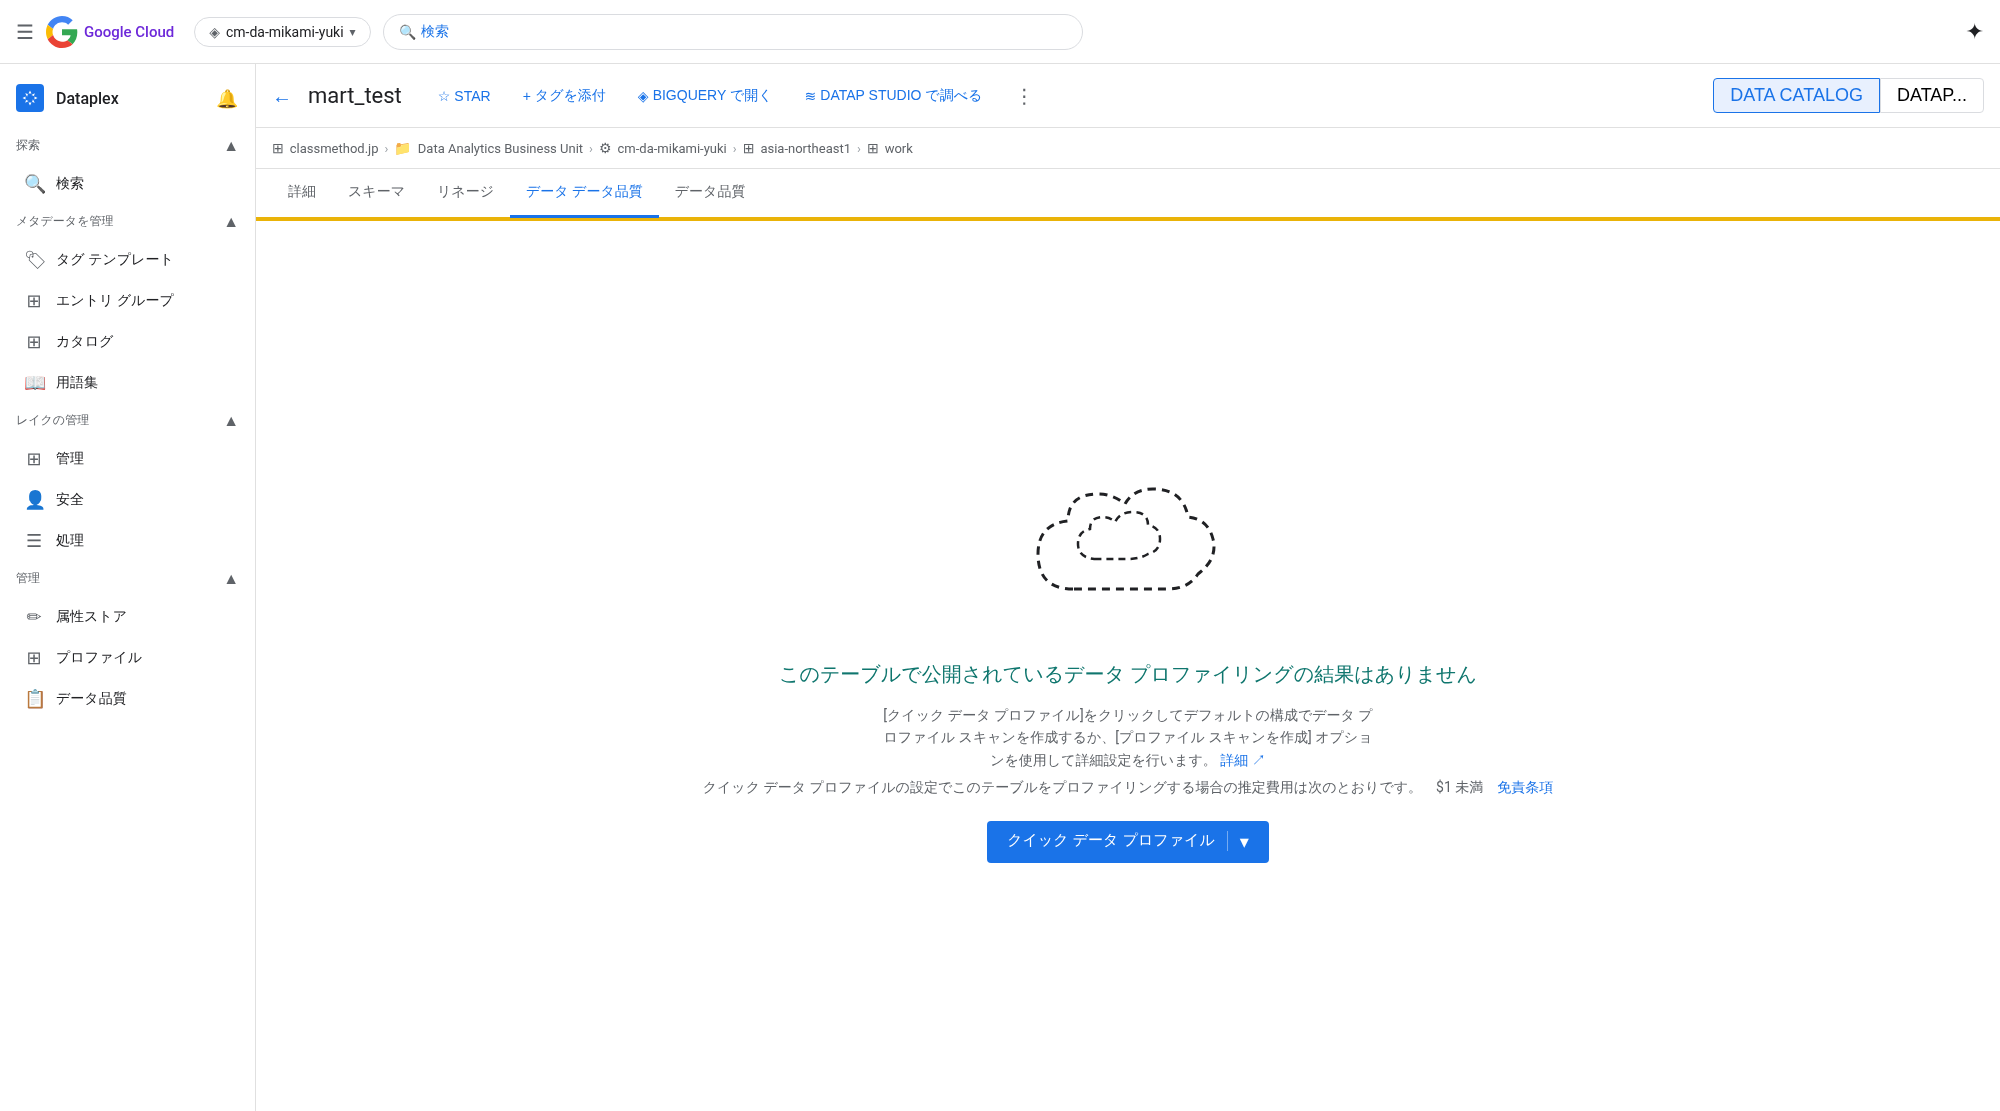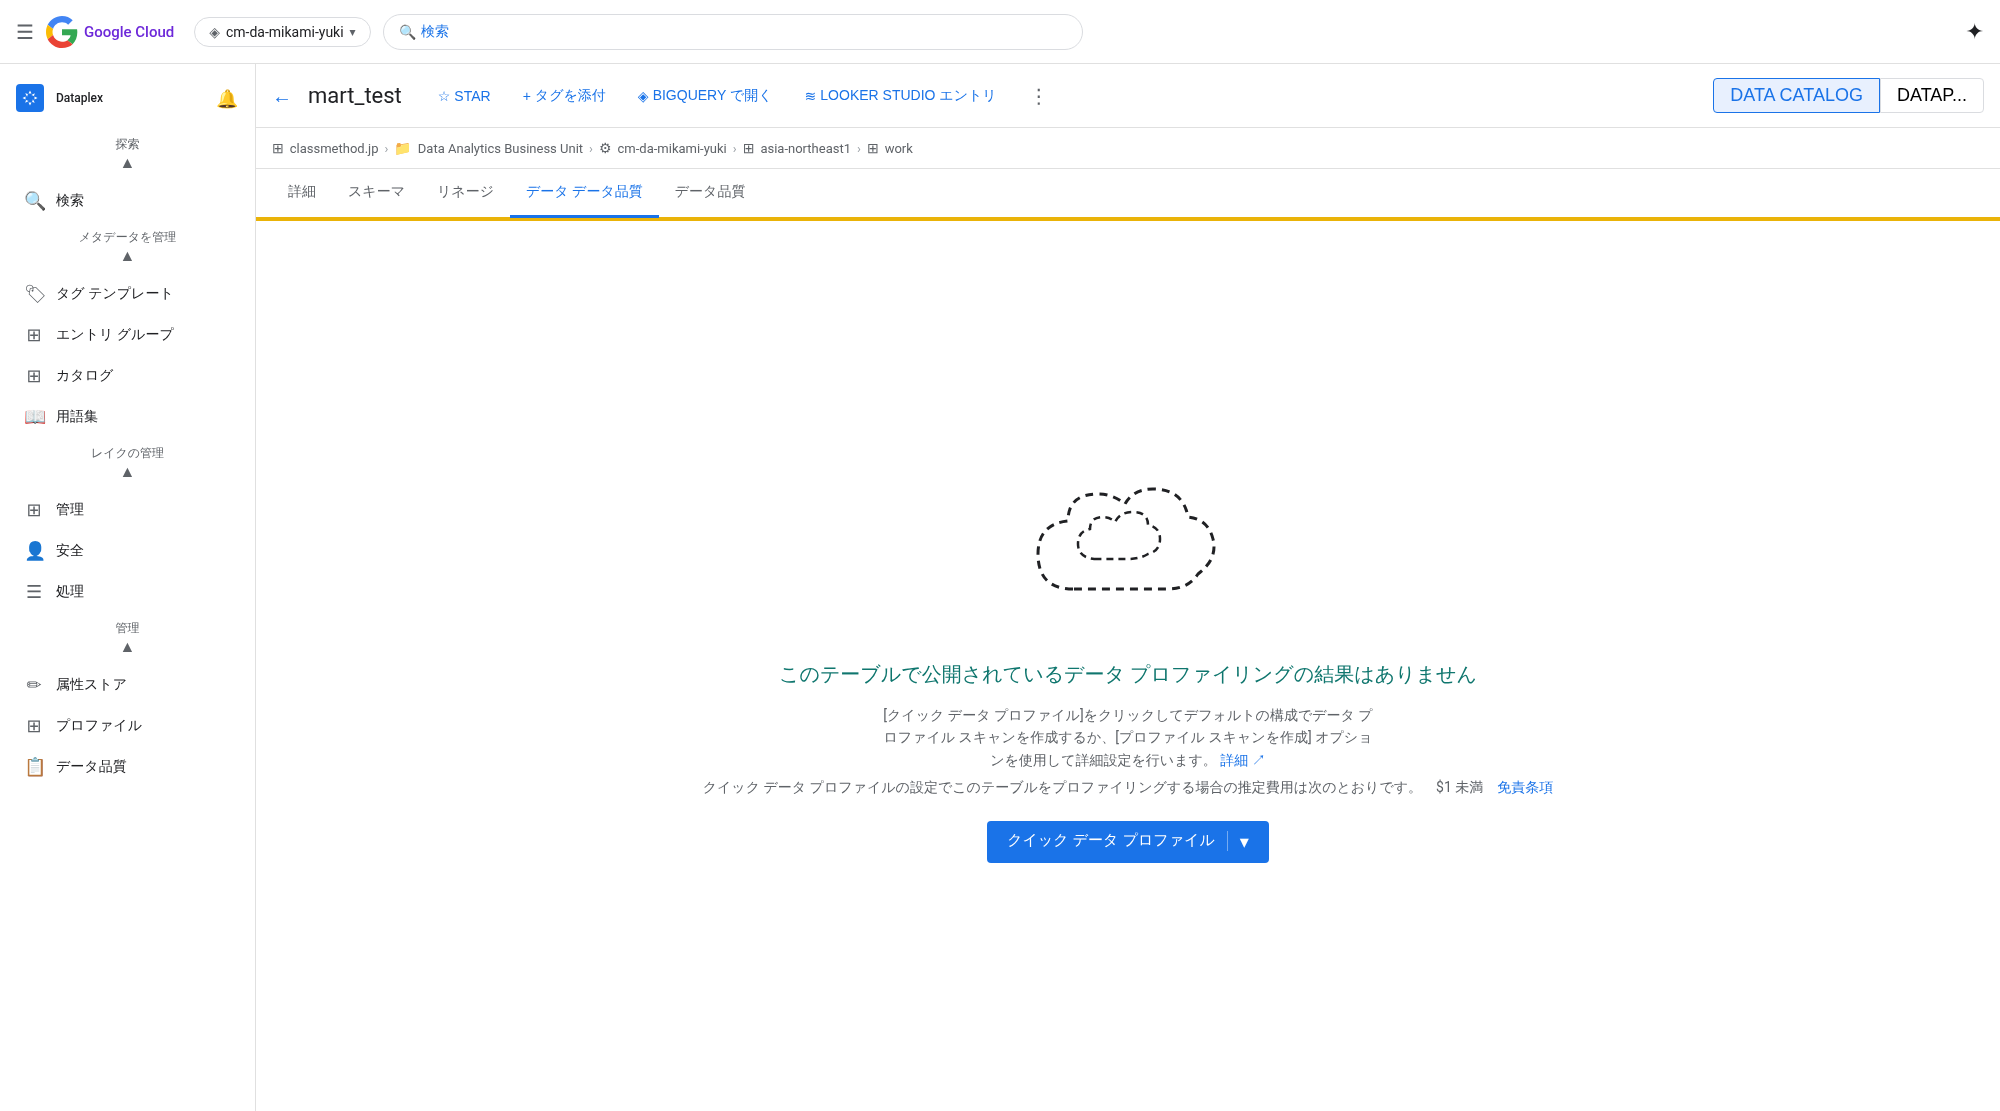--- a/index.html
+++ b/index.html
@@ -78,32 +78,31 @@
       width: 28px;
       height: 28px;
       background: #1a73e8;
       border-radius: 4px;
       display: flex;
       align-items: center;
       justify-content: center;
       color: white;
       font-size: 16px;
     }
-    .sidebar-logo-text { font-size: 12px; font-weight: 500; color: #202124; }
+    .sidebar-logo-text { font-size: 16px; font-weight: 500; color: #202124; }
     .sidebar-bell { margin-left: auto; color: #5f6368; font-size: 18px; cursor: pointer; }
 
     .sidebar-section-header {
       display: flex;
       align-items: center;
       justify-content: space-between;
       padding: 8px 16px;
       font-size: 12px;
       color: #5f6368;
       cursor: pointer;
-      flex-direction: column;
     }
     .sidebar-item {
       display: flex;
       align-items: center;
       gap: 12px;
       padding: 10px 24px;
       cursor: pointer;
       color: #202124;
       font-size: 14px;
     }
@@ -367,21 +366,21 @@
         <button class="header-btn">
           <span>+</span>
           <span>タグを添付</span>
         </button>
         <button class="header-btn">
           <span>◈</span>
           <span>BIGQUERY で開く</span>
         </button>
         <button class="header-btn">
           <span>≋</span>
-          <span>LOOKER STUDIO エントリ</span>
+          <span>DATAP STUDIO で調べる</span>
         </button>
       </div>
       <span class="more-btn">⋮</span>
       <div class="header-tabs-right">
         <button class="tab-btn active">DATA CATALOG</button>
         <button class="tab-btn">DATAP...</button>
       </div>
     </div>
 
     <div class="breadcrumb">

